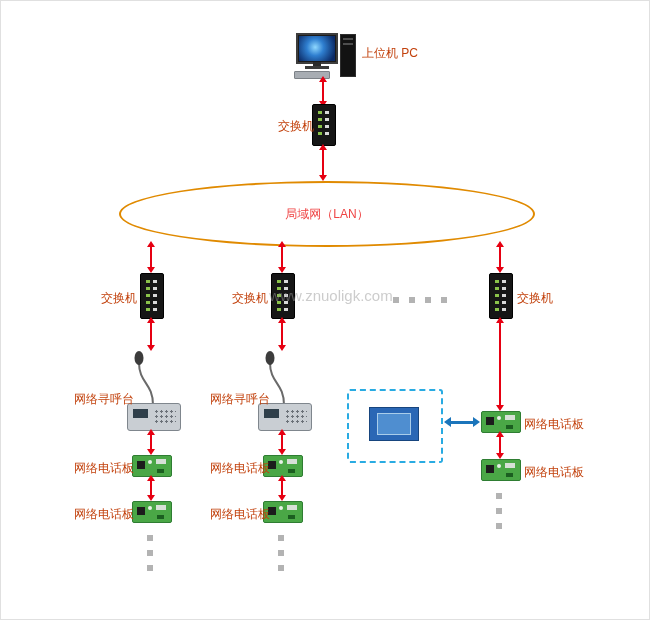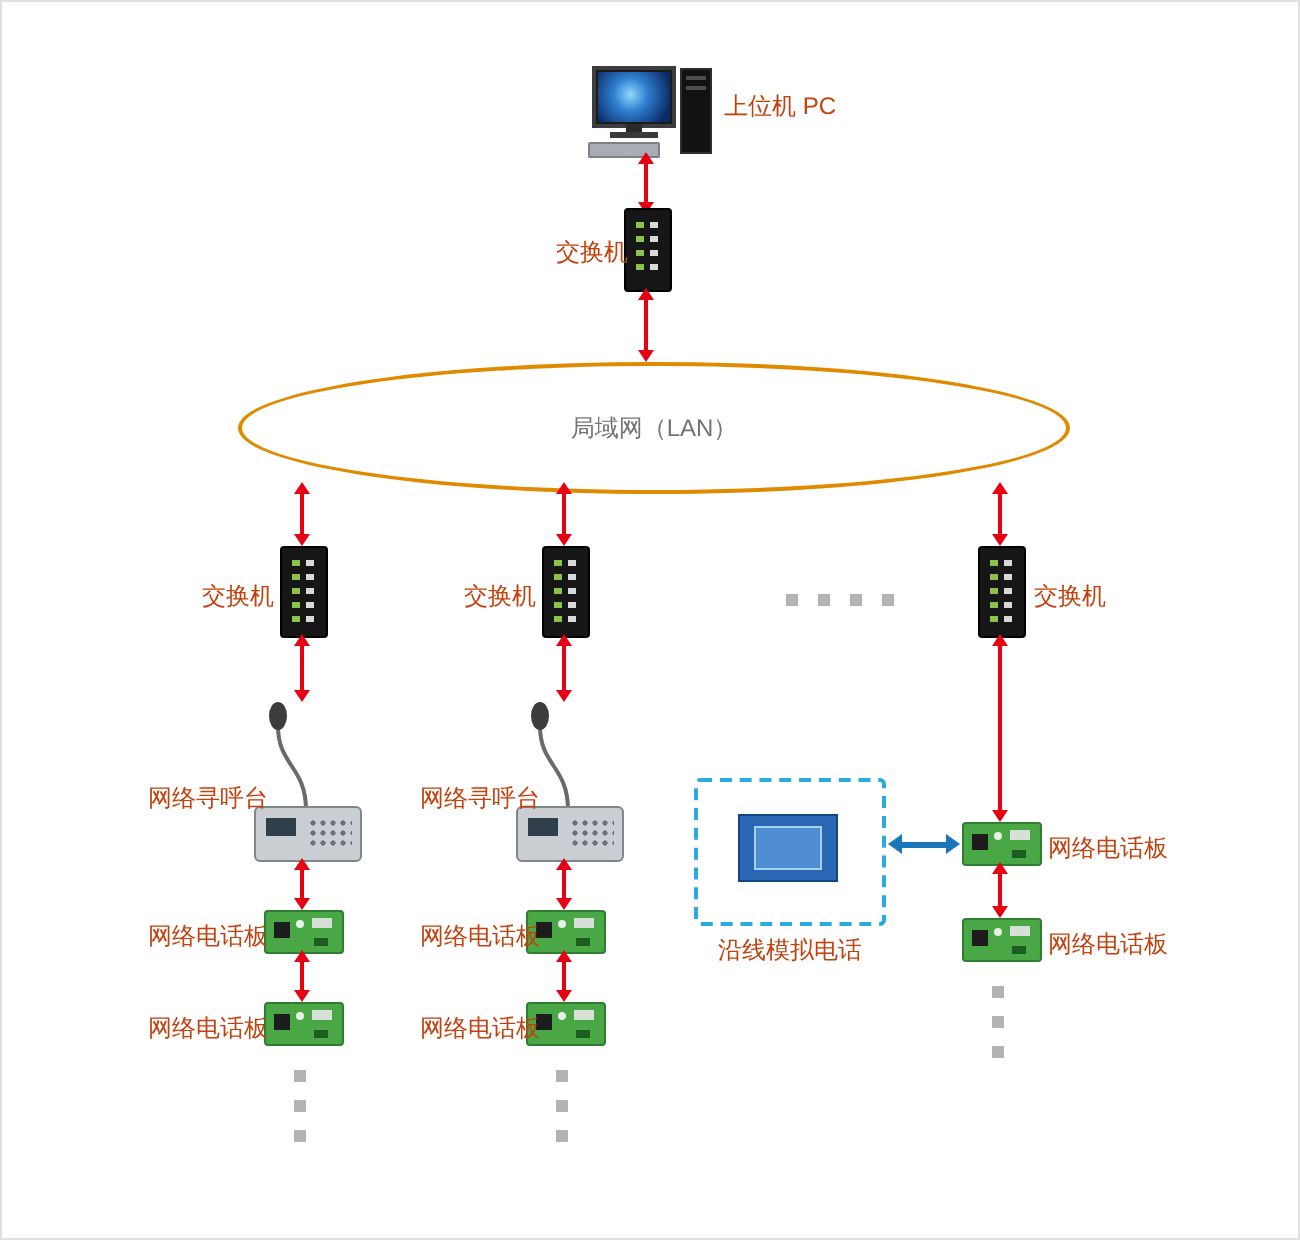--- a/index.html
+++ b/index.html
@@ -7,21 +7,21 @@
   #canvas{position:relative;width:650px;height:620px;background:#fff;border:1px solid #e0e0e0;box-sizing:border-box;overflow:hidden;}
   .lbl{position:absolute;font-size:12px;color:#c2410c;white-space:nowrap;}
   
   .va{position:absolute;width:2px;background:#e60012;}
   .va::before{content:"";position:absolute;top:-6px;left:-3px;width:0;height:0;border:4px solid transparent;border-top:none;border-bottom:6px solid #e60012;}
   .va::after{content:"";position:absolute;bottom:-6px;left:-3px;width:0;height:0;border:4px solid transparent;border-bottom:none;border-top:6px solid #e60012;}
   
   .ha{position:absolute;height:3px;background:#1b75bb;}
   .ha::before{content:"";position:absolute;left:-7px;top:-4px;width:0;height:0;border:5px solid transparent;border-left:none;border-right:7px solid #1b75bb;}
   .ha::after{content:"";position:absolute;right:-7px;top:-4px;width:0;height:0;border:5px solid transparent;border-right:none;border-left:7px solid #1b75bb;}
-  .ellipse{position:absolute;border:2px solid #e08a00;border-radius:50%;display:flex;align-items:center;justify-content:center;font-size:12px;color:#737373;}
+  .ellipse{position:absolute;border:2px solid #e08a00;border-radius:50%;display:flex;align-items:center;justify-content:center;font-size:12px;color:#ef4444;}
   .switch{position:absolute;background:#161616;border:1px solid #000;border-radius:2px;}
   .switch .p1,.switch .p2{position:absolute;top:6px;bottom:6px;width:4px;}
   .switch .p1{left:5px;background:repeating-linear-gradient(to bottom,#8bc34a 0 3px,transparent 3px 7px);}
   .switch .p2{left:12px;background:repeating-linear-gradient(to bottom,#d9d9d9 0 3px,transparent 3px 7px);}
   .console{position:absolute;background:#c9ced3;border:1px solid #7f868d;border-radius:3px;}
   .console .scr{position:absolute;left:5px;top:5px;width:15px;height:9px;background:#2f3f4a;}
   .console .keys{position:absolute;right:4px;top:5px;width:22px;height:15px;background-image:radial-gradient(#6b7178 1.2px,transparent 1.4px);background-size:5px 5px;}
   .mic{position:absolute;}
   .board{position:absolute;background:#4aa746;border:1px solid #2e7d32;border-radius:2px;}
   .board .chip{position:absolute;left:4px;top:5px;width:8px;height:8px;background:#1c1c1c;}
@@ -42,20 +42,21 @@
   .pc-kbd{position:absolute;background:#a8adb3;border:1px solid #7c8187;border-radius:1px;}
   .pc-tower{position:absolute;background:#121212;border:1px solid #2e2e2e;}
   .pc-tower i{display:block;height:2px;background:#4d4d4d;margin:3px 2px 0;}
 </style>
 </head>
 <body>
 
 <div id="canvas">
 
   <div class="watermark" style="left:222px;top:286px;width:216px;">
+    <div class="wm-url">www.znuoligk.com</div>
   </div>
 
   <div>
     <div class="pc-monitor" style="left:295px;top:32px;width:38px;height:27px;">
         <div class="screen"></div>
       </div>
     <div class="pc-stand" style="left:312px;top:61px;width:8px;height:4px;"></div>
     <div class="pc-base" style="left:304px;top:65px;width:24px;height:3px;"></div>
     <div class="pc-kbd" style="left:293px;top:70px;width:34px;height:6px;"></div>
     <div class="pc-tower" style="left:339px;top:33px;width:14px;height:41px;">
@@ -177,21 +178,20 @@
     <span class="dot" style="left:277px;top:549px;"></span>
     <span class="dot" style="left:277px;top:564px;"></span>
   </div>
 
   <div class="va" style="left:498px;top:322px;height:82px;"></div>
 
   <div class="dashedbox" style="left:346px;top:388px;width:92px;height:70px;"></div>
   <div class="analog" style="left:368px;top:406px;width:48px;height:32px;">
       <span class="inner"></span>
     </div>
-  <div class="lbl" style="left:346px;top:466px;width:96px;text-align:center;">沿线模拟电话</div>
 
   <div class="ha" style="left:450px;top:420px;width:22px;"></div>
 
   <div class="board" style="left:480px;top:410px;width:38px;height:20px;">
       <span class="chip"></span>
       <span class="c1"></span>
       <span class="c2"></span>
       <span class="c3"></span>
     </div>
   <div class="lbl" style="left:523px;top:415px;">网络电话板</div>

